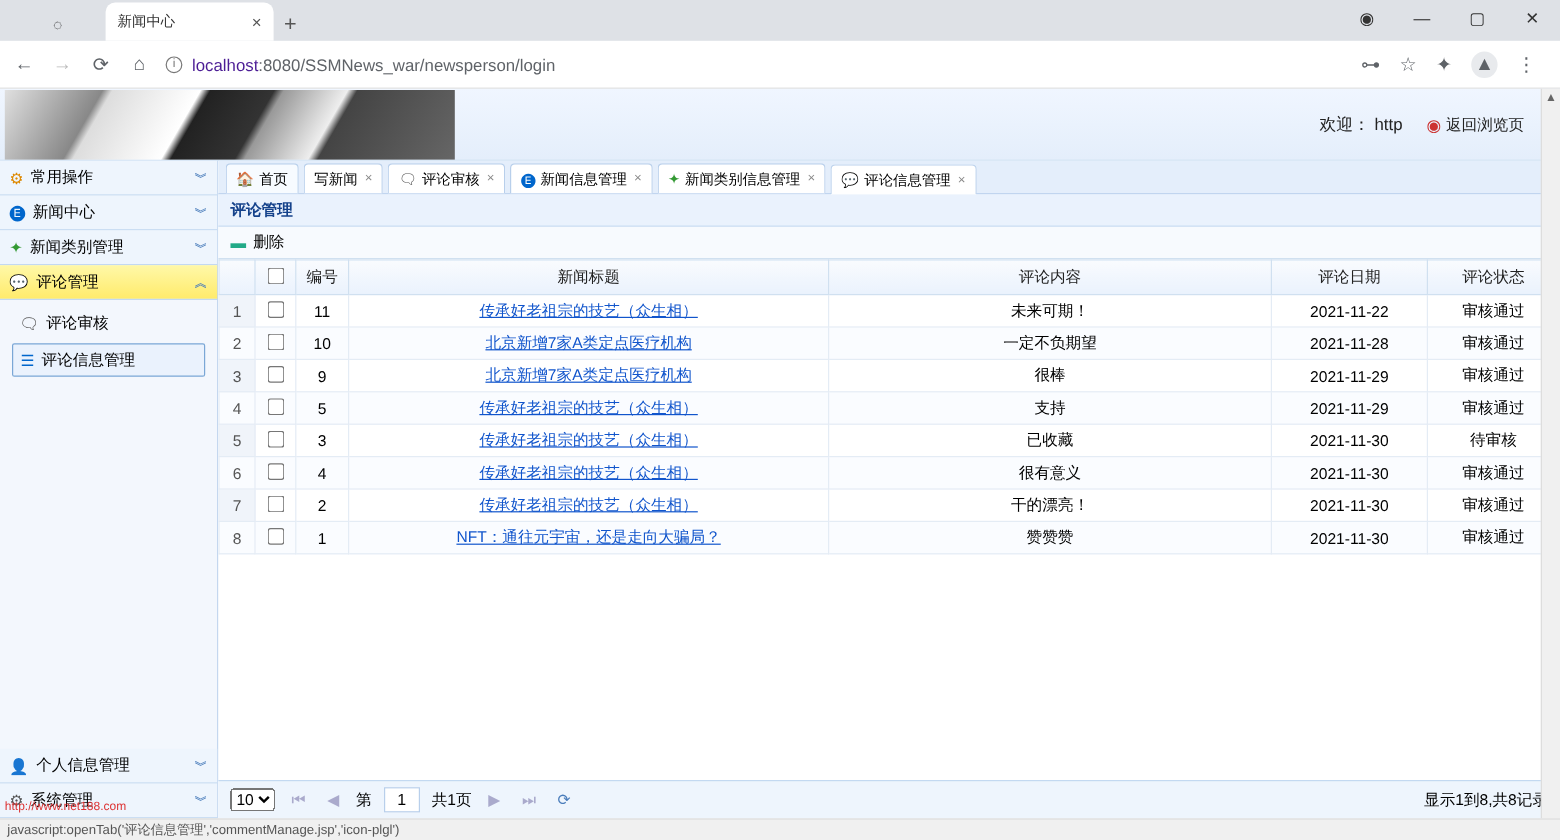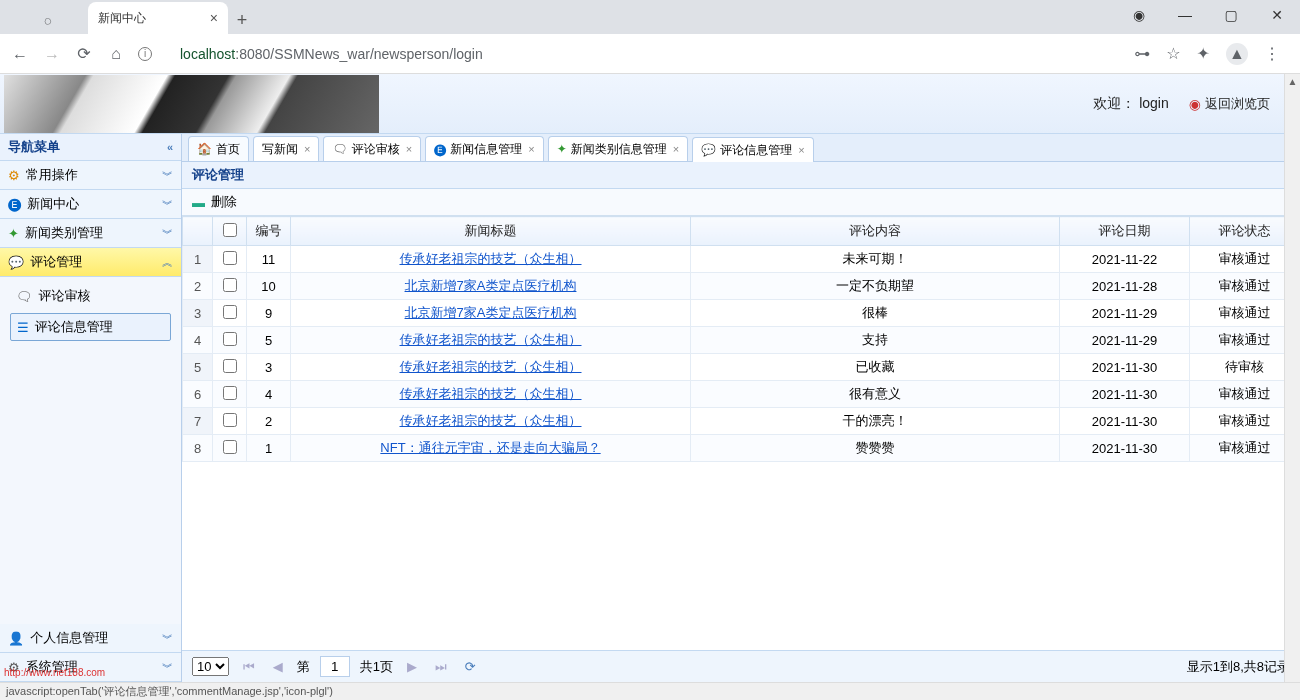--- a/index.html
+++ b/index.html
@@ -14,21 +14,21 @@
 .tab-bar .new-tab { width: 28px; height: 28px; display: flex; align-items: center; justify-content: center; font-size: 18px; color: #555; }
 .window-controls { position: absolute; right: 0; top: 0; display: flex; }
 .window-controls div { width: 46px; height: 30px; display: flex; align-items: center; justify-content: center; color: #333; font-size: 14px; }
 
 .addr-bar { background: #fff; height: 40px; display: flex; align-items: center; padding: 0 10px; gap: 12px; border-bottom: 1px solid #ddd; }
 .addr-bar .nav-btn { color: #5f6368; font-size: 16px; width: 20px; text-align: center; }
 .addr-bar .nav-btn.disabled { color: #bbb; }
 .url-display { flex: 1; display: flex; align-items: center; gap: 8px; font-size: 14px; color: #202124; }
 .url-display .info-icon { border: 1px solid #777; border-radius: 50%; width: 14px; height: 14px; display: inline-flex; align-items: center; justify-content: center; font-size: 10px; color: #777; }
 .url-host { color: #5f6368; }
-.url-path { color: #14532d; margin-left: 20px; }
+.url-path { color: #4c1d95; }
 .addr-right { display: flex; gap: 16px; align-items: center; color: #5f6368; font-size: 16px; padding-right: 10px; }
 .avatar-circle { width: 22px; height: 22px; border-radius: 50%; background: #e8eaed; display: flex; align-items: center; justify-content: center; }
 
 
 .page { position: absolute; top: 74px; left: 0; right: 0; bottom: 18px; display: flex; flex-direction: column; }
 .banner-row { height: 60px; background: linear-gradient(#f0f6ff, #e4eefb); border-bottom: 1px solid #c3d9f1; display: flex; align-items: center; }
 .banner-img { width: 375px; height: 58px; background: linear-gradient(120deg, #e0e0e0 0%, #888 20%, #ddd 22%, #fff 40%, #222 42%, #333 55%, #999 57%, #eee 70%, #444 72%, #666 100%); margin-left: 4px; }
 .banner-right { margin-left: auto; display: flex; align-items: center; gap: 20px; padding-right: 30px; font-size: 14px; color: #222; }
 .back-link { display: flex; align-items: center; gap: 4px; font-size: 13px; }
 .back-link .icon { color: #c33; font-size: 14px; }
@@ -138,35 +138,31 @@
       <span class="avatar-circle">▲</span>
       <span>⋮</span>
     </div>
   </div>
 </div>
 
 <div class="page">
   <div class="banner-row">
     <div class="banner-img"></div>
     <div class="banner-right">
-      <span><span>欢迎：</span> <span>login</span></span>
+      <span><span>欢迎：</span> <span>http</span></span>
       <span class="back-link">
         <span class="icon">◉</span>
         <span>返回浏览页</span>
       </span>
     </div>
   </div>
 
   <div class="workspace">
 
     <div class="sidebar">
-      <div class="nav-title">
-        <span>导航菜单</span>
-        <span class="collapse-icon">«</span>
-      </div>
       <div id="acc-items">
           <div class="acc-item">
             <i class="ic ic-gear">⚙</i>
             <span>常用操作</span>
             <span class="chev">︾</span>
           </div>
           <div class="acc-item">
             <i class="ic ic-news">🅔</i>
             <span>新闻中心</span>
             <span class="chev">︾</span>

